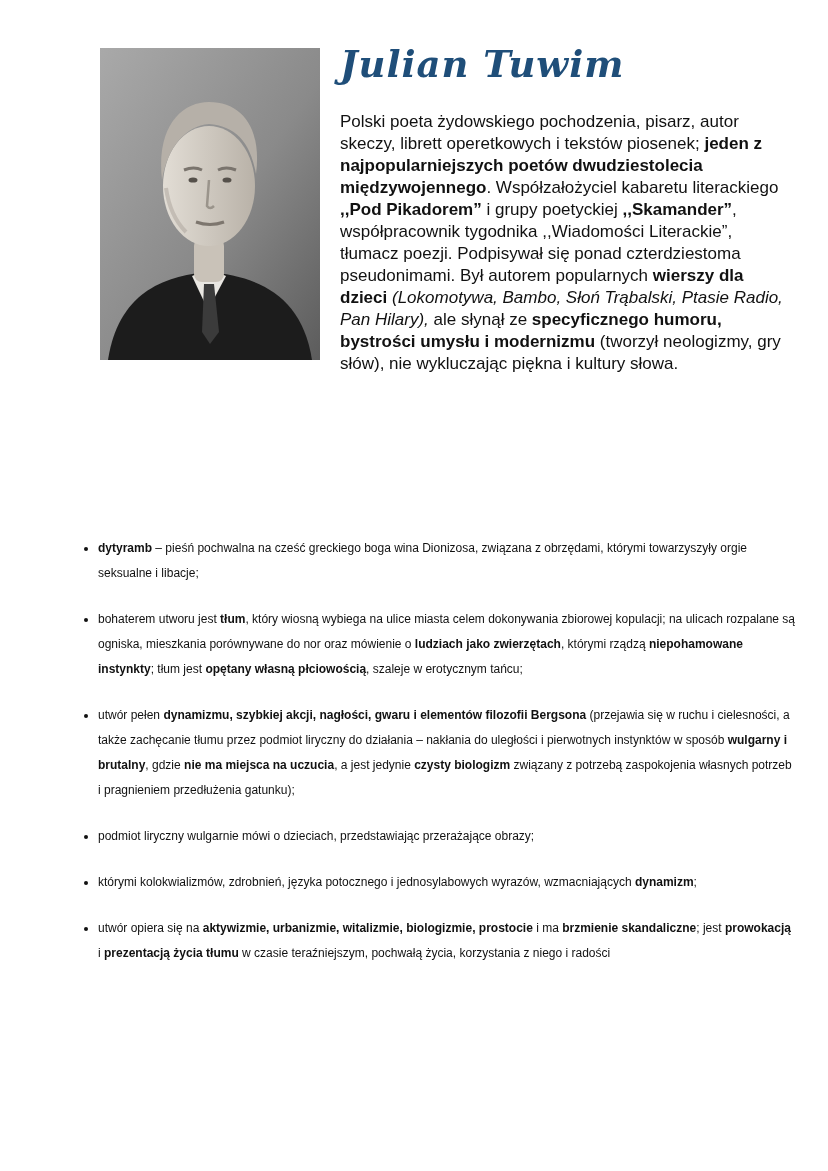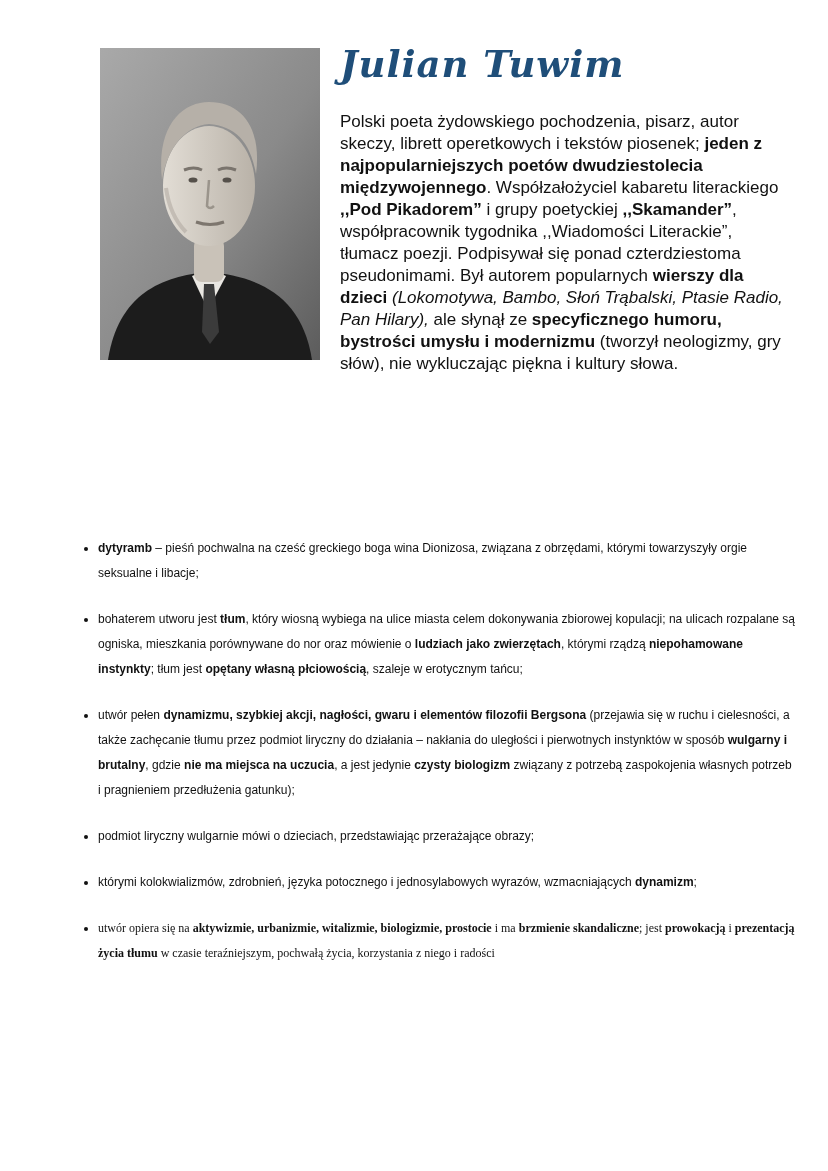--- a/index.html
+++ b/index.html
@@ -62,21 +62,21 @@
   .bullets-wrap ul {
     margin: 0;
     padding-left: 26px;
     list-style: disc;
   }
   .bullets-wrap li {
     font-size: 12px;
     line-height: 25px;
     margin-bottom: 21px;
   }
-  .bullets-wrap li:last-child { margin-bottom: 9px; font-family: Liberation Serif, serif; }
+  .bullets-wrap li:last-child { margin-bottom: 9px; }
   .seg-b { font-weight: 700; }
   .seg-i { font-style: italic; }
 </style>
 </head>
 <body>
 
 <div class="page">
 
   <div class="photo">
     <svg viewBox="0 0 220 312" preserveAspectRatio="none">

